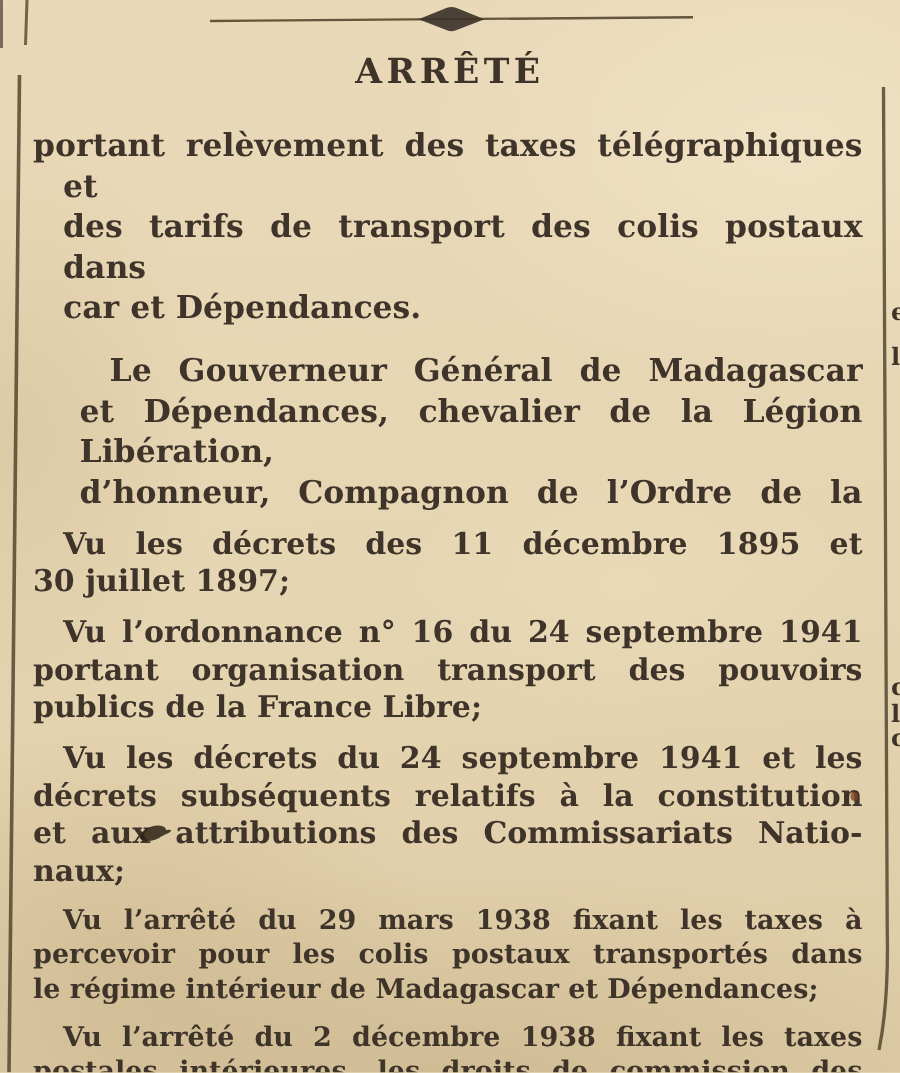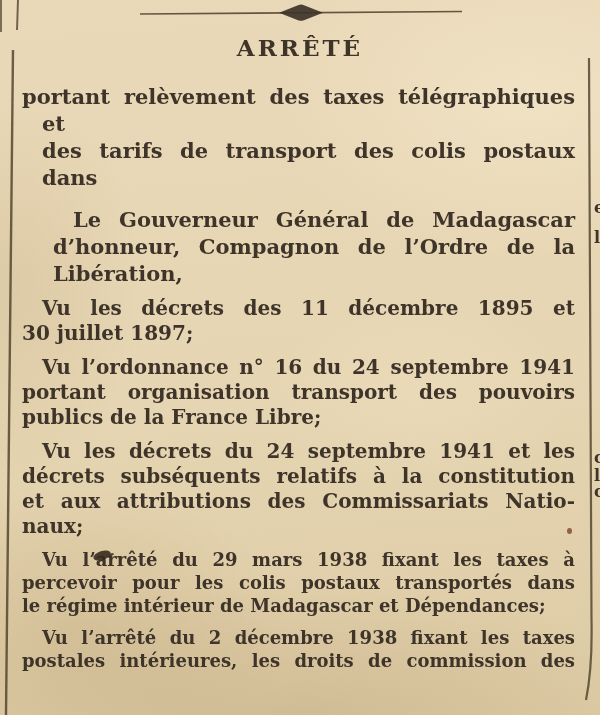--- a/index.html
+++ b/index.html
@@ -78,25 +78,27 @@
       <path d="M141 10.8 L160 3.2 Q163 2 166 3.2 L185 10.8 L166 18.2 Q163 19.4 160 18.2 Z" fill="var(--ink)" opacity="0.92"></path>
     </svg>
   </div>
 
   <h1 class="title">ARRÊTÉ</h1>
 
   <div class="content">
       <div class="para subtitle">
         <div class="line">portant relèvement des taxes télégraphiques et</div>
         <div class="line">des tarifs de transport des colis postaux dans</div>
+        <div class="line last">car et Dépendances.</div>
       </div>
       <div class="para lead indent">
         <div class="line">Le Gouverneur Général de Madagascar</div>
+        <div class="line">et Dépendances, chevalier de la Légion</div>
+        <div class="line last">Libération,</div>
         <div class="line">d’honneur, Compagnon de l’Ordre de la</div>
-        <div class="line last">Libération,</div>
       </div>
       <div class="para body indent">
         <div class="line">Vu les décrets des 11 décembre 1895 et</div>
         <div class="line last">30 juillet 1897;</div>
       </div>
       <div class="para body indent">
         <div class="line">Vu l’ordonnance n° 16 du 24 septembre 1941</div>
         <div class="line">portant organisation transport des pouvoirs</div>
         <div class="line last">publics de la France Libre;</div>
       </div>

